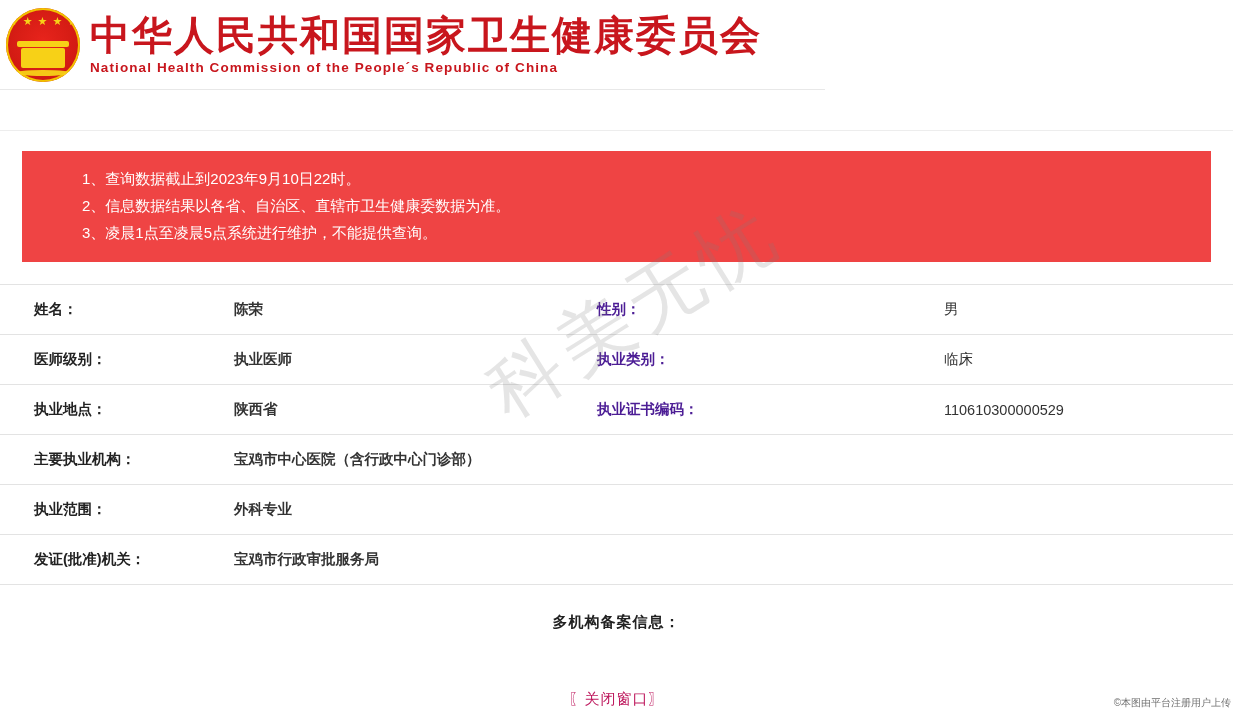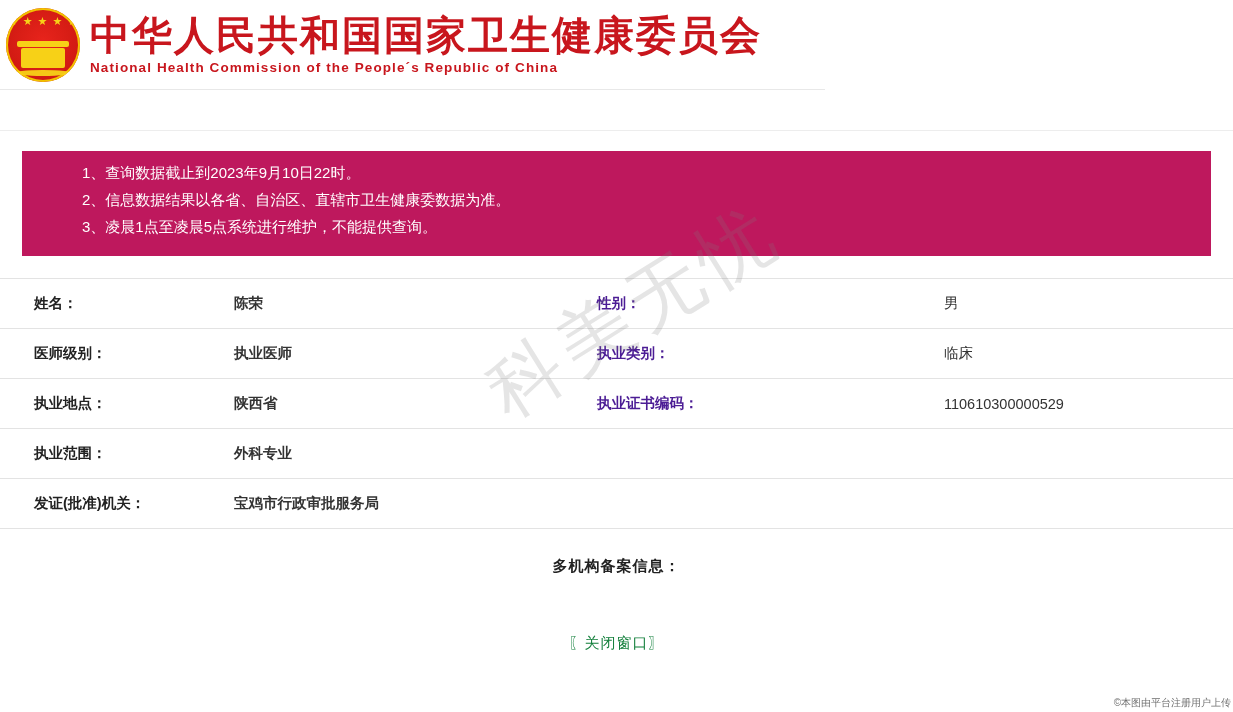--- a/index.html
+++ b/index.html
@@ -106,23 +106,23 @@
 
   .header-spacer {
     height: 40px;
     background: #ffffff;
     border-bottom: 1px solid #ededed;
   }
 
   
   .notice {
     margin: 20px 22px 0 22px;
-    background: #be185d;
+    background: #ef4444;
     color: #ffffff;
-    padding: 8px 18px 16px 60px;
+    padding: 14px 18px 16px 60px;
     box-sizing: border-box;
     width: 1189px;
   }
   .notice .line {
     font-size: 15px;
     line-height: 27px;
     white-space: nowrap;
   }
 
   
@@ -175,21 +175,21 @@
   }
 
   .close-window {
     text-align: center;
     font-size: 15px;
     color: #333;
     margin-top: 58px;
     letter-spacing: 1px;
   }
   .close-window a {
-    color: #15803d;
+    color: #be185d;
     text-decoration: none;
     cursor: pointer;
   }
 
   
   .watermark {
     position: absolute;
     left: 470px;
     top: 262px;
     font-family: "Liberation Serif", serif;
@@ -246,20 +246,24 @@
     <td class="label2">执业类别：</td>
     <td class="value2">临床</td>
   </tr>
   <tr>
     <td class="label">执业地点：</td>
     <td class="value">陕西省</td>
     <td class="label2">执业证书编码：</td>
     <td class="value2">110610300000529</td>
   </tr>
   <tr>
+    <td class="label">主要执业机构：</td>
+    <td class="value" colspan="3">宝鸡市中心医院（含行政中心门诊部）</td>
+  </tr>
+  <tr>
     <td class="label">执业范围：</td>
     <td class="value" colspan="3">外科专业</td>
   </tr>
   <tr>
     <td class="label">发证(批准)机关：</td>
     <td class="value" colspan="3">宝鸡市行政审批服务局</td>
   </tr>
 </tbody>
   </table>
 

